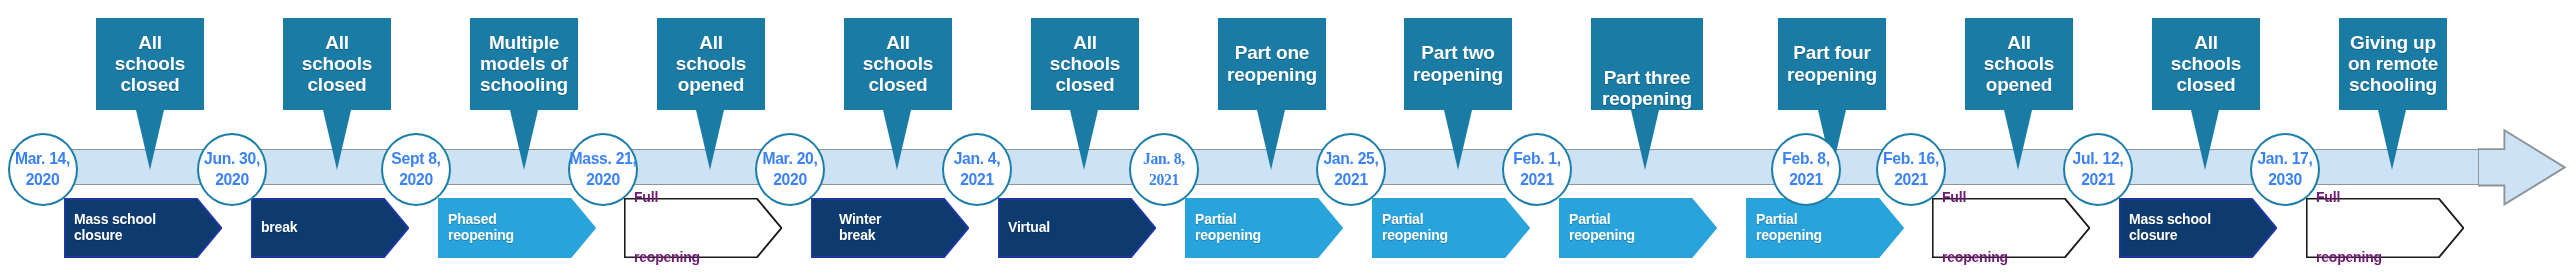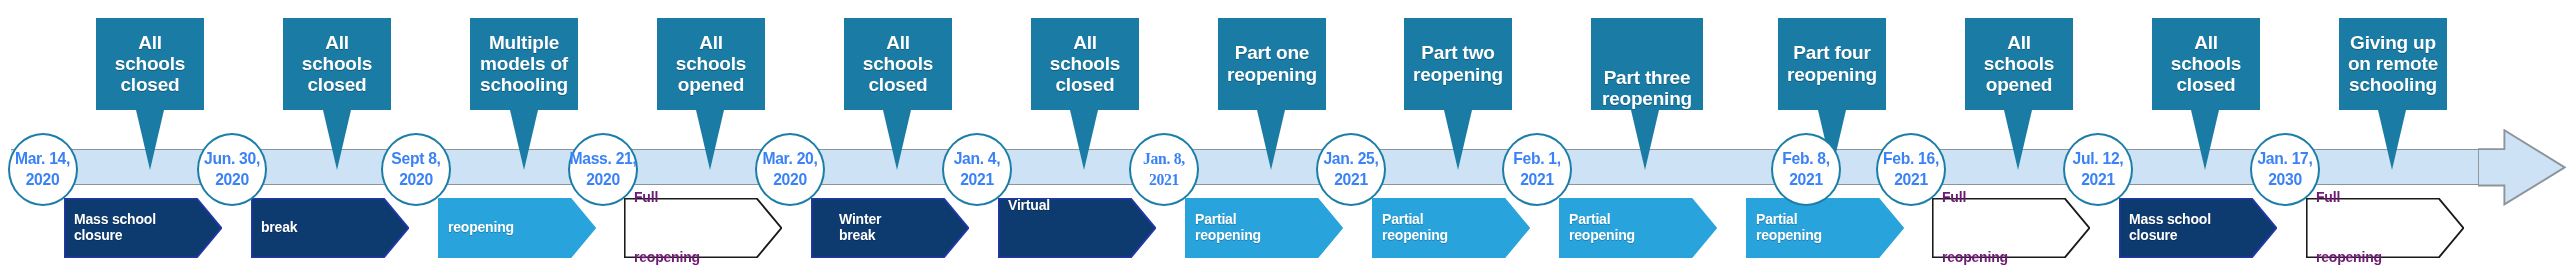--- a/index.html
+++ b/index.html
@@ -179,20 +179,21 @@
       <div class="callout-tail" style="left: 510px;"></div>
       <div class="date-circle" style="left: 381px;">
         <div class="date-line">Sept 8,</div>
         <div class="date-line">2020</div>
       </div>
       <div class="chevron" style="left: 438px; width: 158px;">
         <svg viewBox="0 0 252 96" preserveAspectRatio="none" xmlns="http://www.w3.org/2000/svg">
           <path d="M1,1 L212,1 L251,48 L212,95 L1,95 Z" fill="#29a3dc" stroke="#29a3dc" stroke-width="2"></path>
         </svg>
         <div class="chevron-label light" style="width: 158px;">
+          <span>Phased</span>
           <span>reopening</span>
         </div>
       </div>
       <div class="callout" style="left: 657px; width: 108px;">
         <div class="callout-label">All schools<br>opened</div>
       </div>
       <div class="callout-tail" style="left: 696px;"></div>
       <div class="date-circle" style="left: 568px;">
         <div class="date-line">Mass. 21,</div>
         <div class="date-line">2020</div>
@@ -228,21 +229,21 @@
       </div>
       <div class="callout-tail" style="left: 1070px;"></div>
       <div class="date-circle" style="left: 942px;">
         <div class="date-line">Jan. 4,</div>
         <div class="date-line">2021</div>
       </div>
       <div class="chevron" style="left: 998px; width: 158px;">
         <svg viewBox="0 0 252 96" preserveAspectRatio="none" xmlns="http://www.w3.org/2000/svg">
           <path d="M1,1 L212,1 L251,48 L212,95 L1,95 Z" fill="#0d3b70" stroke="#2237a8" stroke-width="3"></path>
         </svg>
-        <div class="chevron-label light" style="width: 158px; justify-content: space-between;">
+        <div class="chevron-label light" style="width: 158px;">
           <span>Virtual</span>
         </div>
       </div>
       <div class="callout" style="left: 1218px; width: 108px;">
         <div class="callout-label">Part one<br>reopening</div>
       </div>
       <div class="callout-tail" style="left: 1257px;"></div>
       <div class="date-circle" style="left: 1129px; font-family: Liberation Serif, serif;">
         <div class="date-line">Jan. 8,</div>
         <div class="date-line">2021</div>

